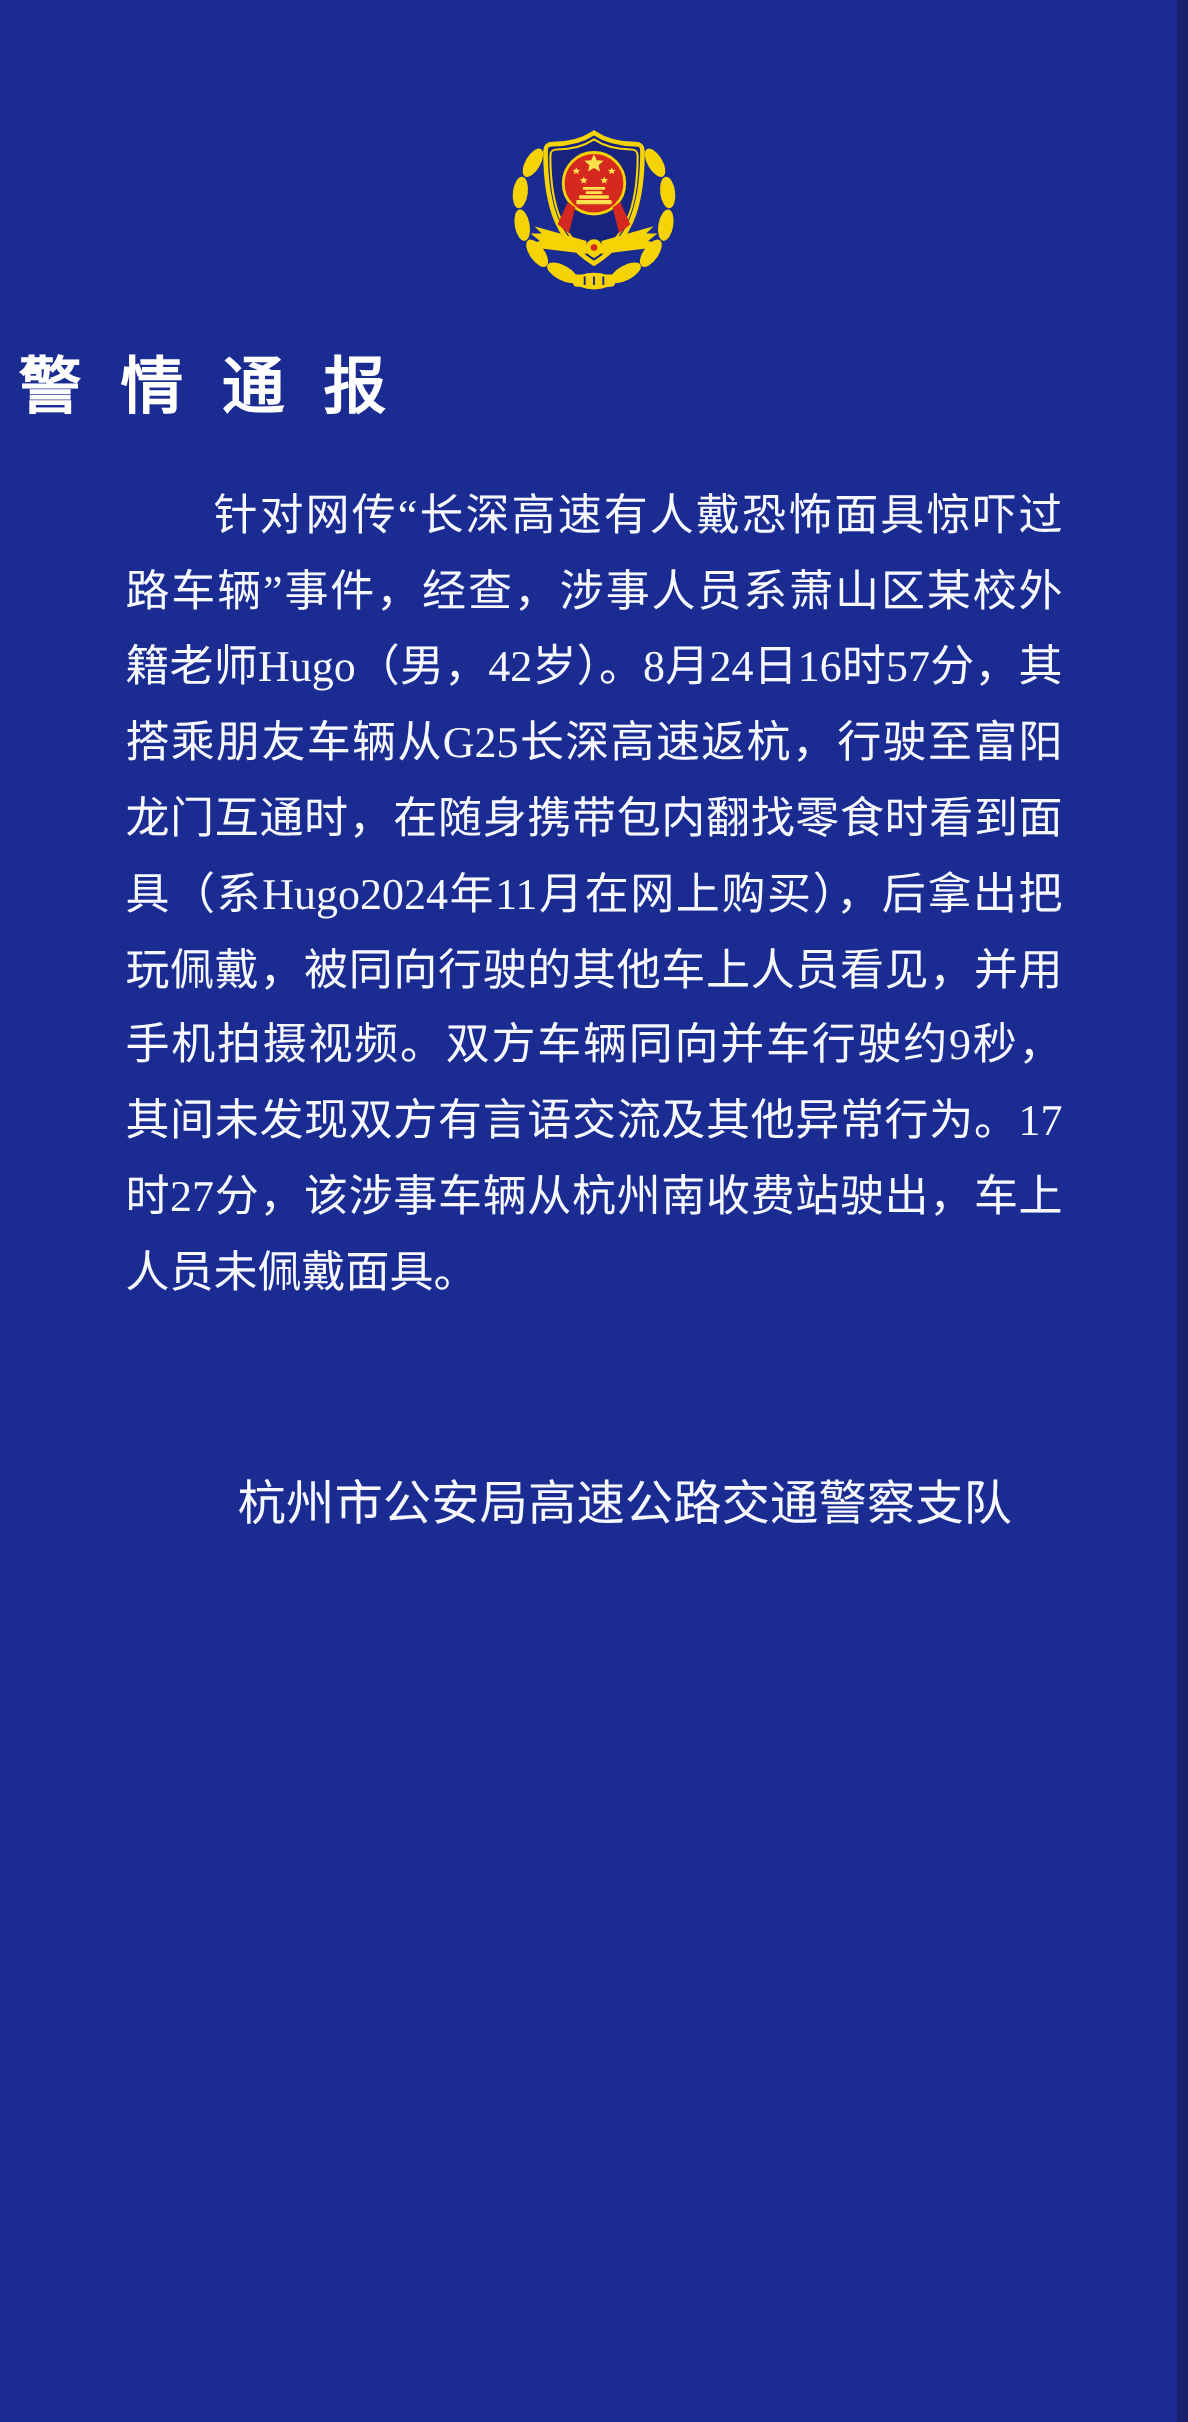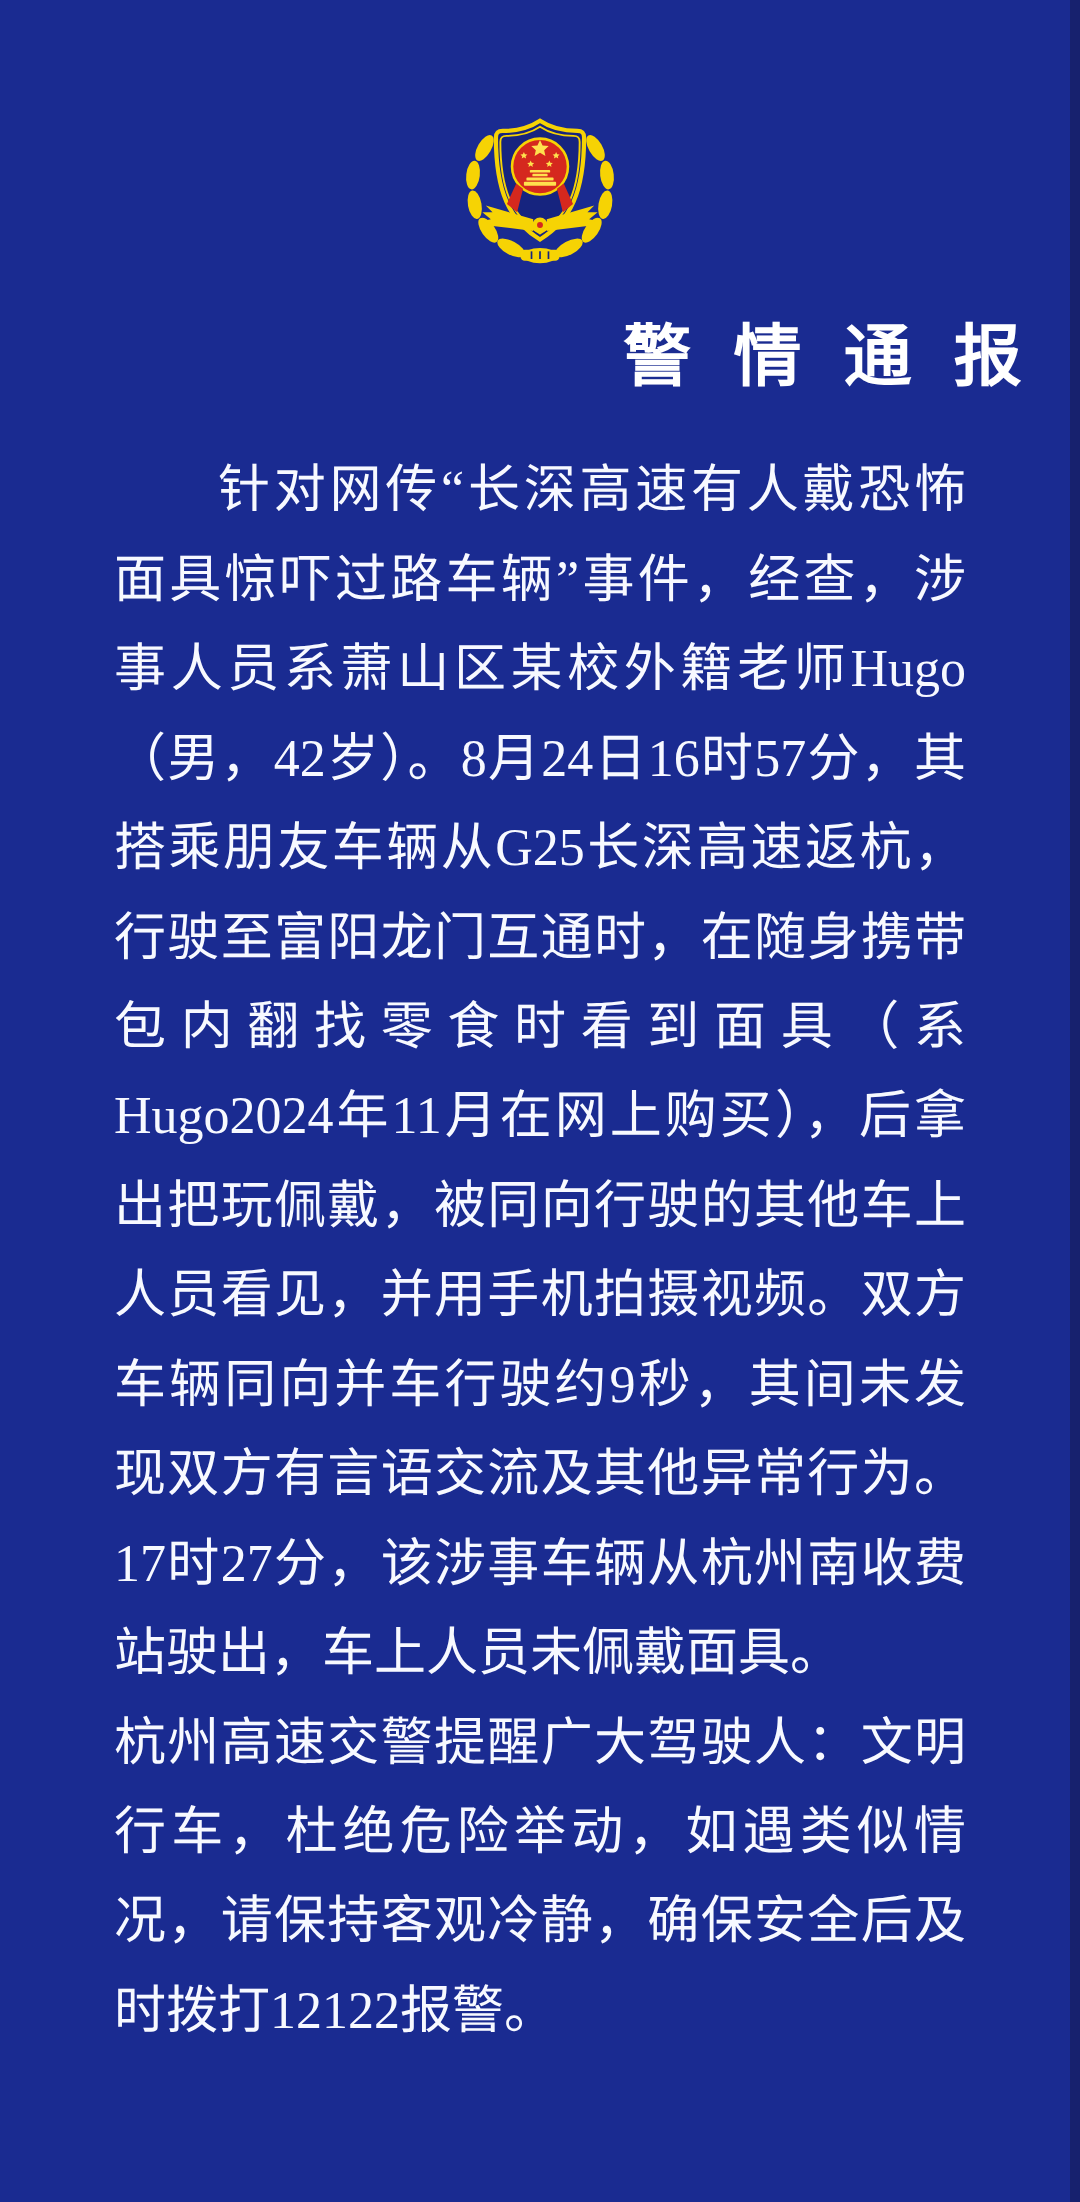--- a/index.html
+++ b/index.html
@@ -23,31 +23,31 @@
     background: #17216e;
   }
   .emblem-wrap {
     padding-top: 92px;
     text-align: center;
   }
   .emblem { display: inline-block; }
   .title {
     margin: 48px 16px 0 0;
     padding-left: 0.3em;      
-    font-size: 68px;
+    font-size: 57px;
     font-weight: 700;
     letter-spacing: 0.62em;
-    text-align: right;
+    text-align: left;
     color: #ffffff;
     line-height: 1.05;
   }
   .body {
     margin-top: 52px;
     padding: 0 114px;
-    font-size: 52px;
+    font-size: 40px;
     line-height: 1.72;
     text-align: justify;
     text-justify: inter-ideograph;
     color: #f7f9ff;
   }
   .para { margin: 0; }
   .para.indent { text-indent: 2em; }
   .footer {
     width: max-content;
     max-width: 860px;
@@ -131,19 +131,18 @@
         <line x1="100" y1="188" x2="100" y2="197"></line>
         <line x1="110" y1="188" x2="110" y2="197"></line>
       </g>
     </svg>
   </div>
 
   <h1 class="title">警情通报</h1>
 
   <main class="body">
     <p class="para indent">针对网传“长深高速有人戴恐怖面具惊吓过路车辆”事件，经查，涉事人员系萧山区某校外籍老师Hugo（男，42岁）。8月24日16时57分，其搭乘朋友车辆从G25长深高速返杭，行驶至富阳龙门互通时，在随身携带包内翻找零食时看到面具（系Hugo2024年11月在网上购买），后拿出把玩佩戴，被同向行驶的其他车上人员看见，并用手机拍摄视频。双方车辆同向并车行驶约9秒，其间未发现双方有言语交流及其他异常行为。17时27分，该涉事车辆从杭州南收费站驶出，车上人员未佩戴面具。</p>
-    <p class="para">杭州高速交警提醒广大驾驶人：文明行车，杜绝危险举动，如遇类似情况，请保持客观冷静，确保安全后及时拨打12122报警。</p>
   </main>
 
   <footer class="footer">
     <div class="signature">杭州市公安局高速公路交通警察支队</div>
   </footer>
 </div>
 
 </body></html>

